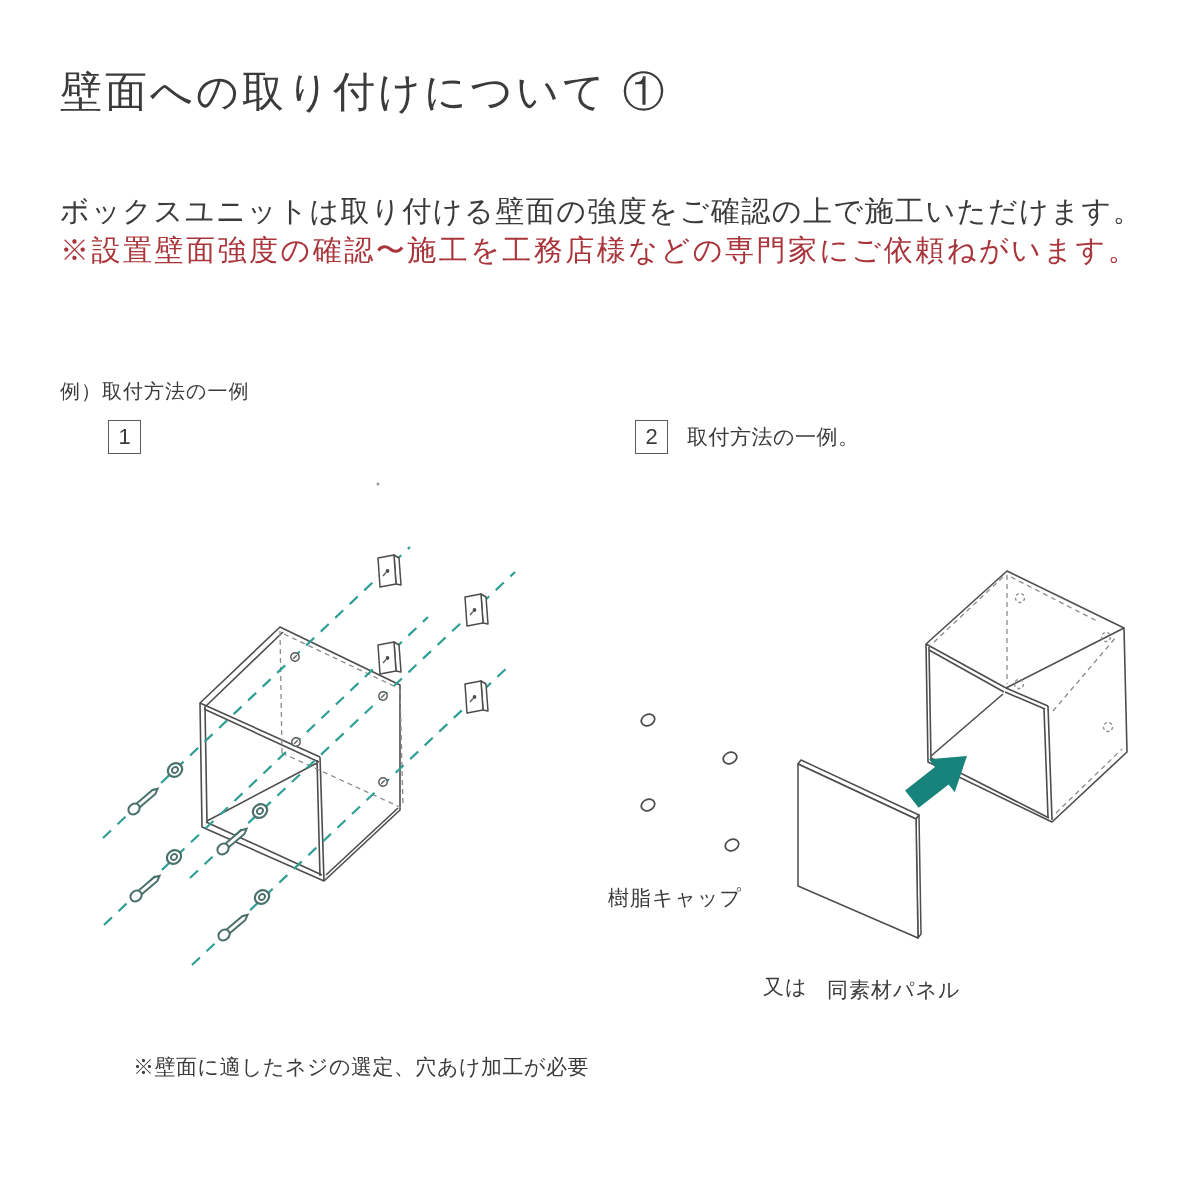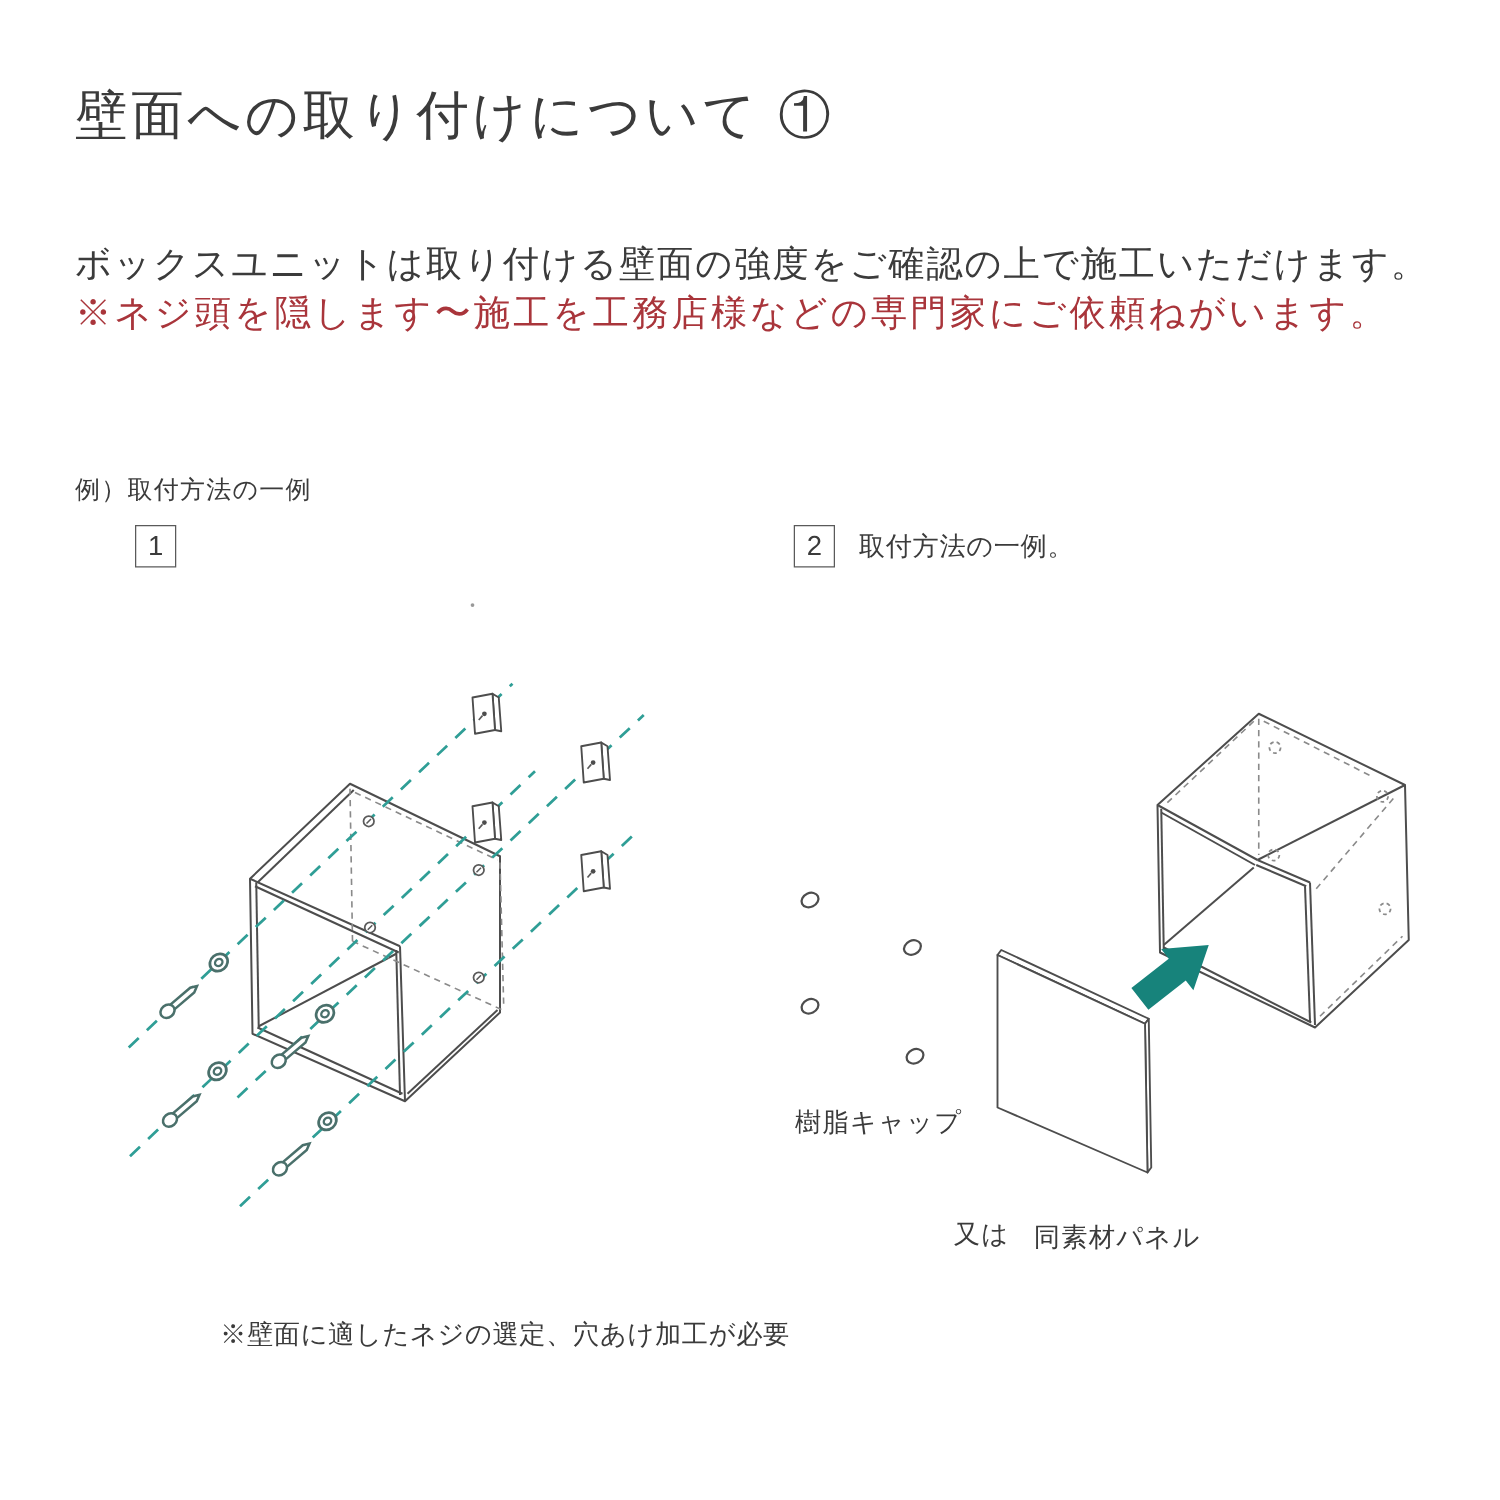--- a/index.html
+++ b/index.html
@@ -14,44 +14,44 @@
   .title { left:60px; top:64px; font-size:42px; letter-spacing:3px;text-align:right; }
   .intro { left:60px; top:160px; font-size:29px; letter-spacing:1.5px;margin-top:32px; }
   .warning { left:60px; top:231px; font-size:29px; letter-spacing:2.5px; color:var(--warning-color); }
   .example-heading { left:60px; top:378px; font-size:20px; letter-spacing:1px;font-family:Liberation Serif, serif; }
   .step { display:flex; align-items:center; gap:19px; }
   .step1 { left:108px; top:420px; }
   .step2 { left:635px; top:420px; }
   .step-box { width:33px; height:34px; border:1.5px solid #5a5a5a; display:flex; align-items:center; justify-content:center; font-size:22px; color:var(--text-color); background:var(--background); }
   .step-label { font-size:21px; letter-spacing:0.5px; }
   .diag-label { font-size:21px; letter-spacing:1px; }
-  .lbl-cap { left:636px; top:884px; }
+  .lbl-cap { left:608px; top:884px; }
   .lbl-or { left:763px; top:929px;margin-top:44px; }
   .lbl-panel { left:809px; top:976px;margin-left:18px; }
-  .footnote { left:133px; top:1053px; font-size:21px; letter-spacing:0.5px;margin-left:43px; }
+  .footnote { left:133px; top:1053px; font-size:21px; letter-spacing:0.5px; }
   svg.diagrams { position:absolute; left:0; top:0; }
   .ln  { stroke:var(--line-gray); stroke-width:1.6; fill:none; stroke-linejoin:round; }
   .lnd { stroke:var(--hidden-gray); stroke-width:1.3; fill:none; stroke-dasharray:5 4; }
   .tdash { stroke:var(--teal-dash); stroke-width:2.2; fill:none; stroke-dasharray:11 9; }
   .hw  { stroke:var(--teal-dark); fill:var(--background); }
   .hole { stroke:#5a5a5a; stroke-width:1.4; fill:var(--background); }
   .slot { stroke:#5a5a5a; stroke-width:1.3; fill:none; }
   .holed { stroke:var(--hidden-gray); stroke-width:1.4; fill:none; stroke-dasharray:3 2.5; }
   .plate { stroke:var(--line-gray); stroke-width:1.5; fill:var(--background); stroke-linejoin:round; }
   .pdot { fill:#4d4d4d; }
   .arrow { fill:var(--teal-accent); }
   .cap { stroke:#4d4d4d; stroke-width:1.8; fill:none; }
   .panelq { stroke:var(--line-gray); stroke-width:1.5; fill:var(--background); stroke-linejoin:round; }
 </style>
 </head>
 <body>
 
 <div class="abs title">壁面への取り付けについて ①</div>
 <div class="abs intro">ボックスユニットは取り付ける壁面の強度をご確認の上で施工いただけます。</div>
-<div class="abs warning">※ネジ頭を隠します〜施工を工務店様などの専門家にご依頼ねがいます。</div>
+<div class="abs warning">※設置壁面強度の確認〜施工を工務店様などの専門家にご依頼ねがいます。</div>
 <div class="abs example-heading">例）取付方法の一例</div>
 
 <div class="abs step step1">
   <div class="step-box">
     <span>1</span>
   </div>
 </div>
 
 <div class="abs step step2">
   <div class="step-box">

